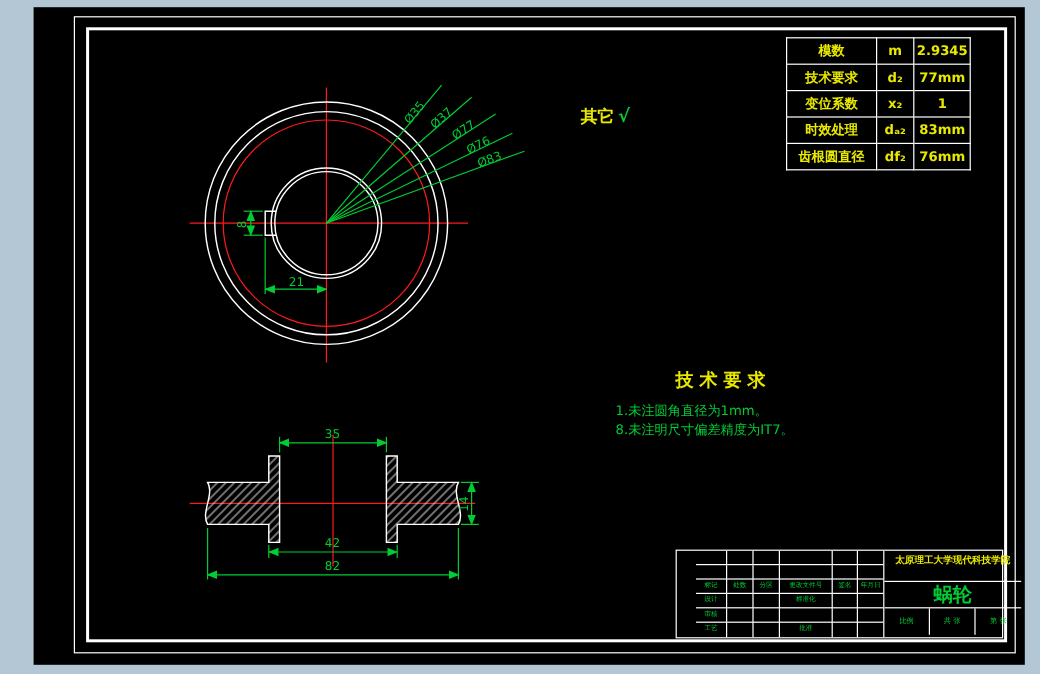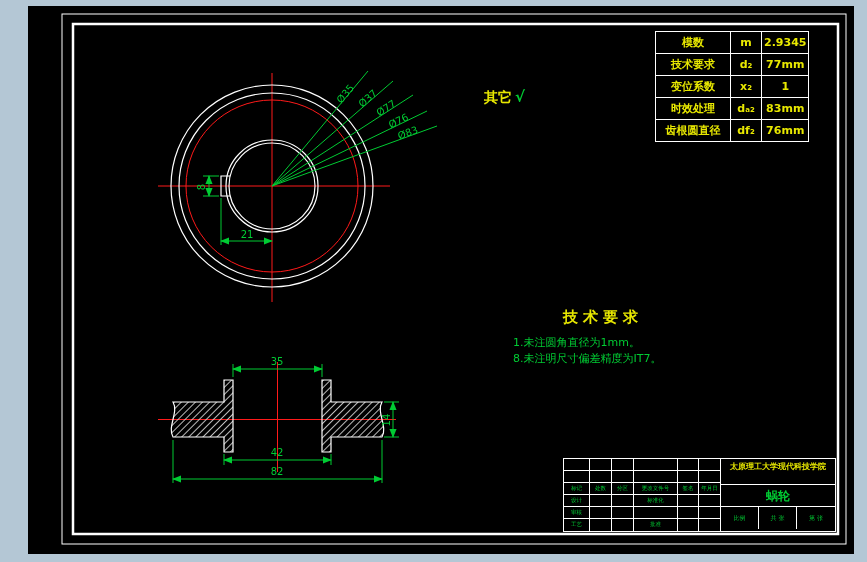--- a/index.html
+++ b/index.html
@@ -22,33 +22,33 @@
 
   
   .other-note{color:#e8e800;font-size:14px;font-weight:bold;}
   .other-note .chk{color:#00cc33;font-size:15px;margin-left:3px;}
 
   
   .tr-title{color:#e8e800;font-size:15px;font-weight:bold;letter-spacing:5px;}
   .tr-items div{color:#00cc33;font-size:11px;line-height:16px;white-space:nowrap;}
 
   
-  .tblock{width:273px;height:74px;border:1px solid #ffffff;box-sizing:border-box;display:flex;background:transparent;}
+  .tblock{width:273px;height:74px;border:1px solid #ffffff;box-sizing:border-box;display:flex;background:transparent;padding-left:16px;}
   .tb-left{width:158px;border-right:1px solid #ffffff;display:grid;
     grid-template-columns:26px 22px 22px 44px 21px 21px;
     grid-auto-rows:12px;}
   .tb-c{border-right:1px solid #ffffff;border-bottom:1px solid #ffffff;
     color:#00cc33;font-size:5.5px;line-height:11px;text-align:center;
     overflow:hidden;white-space:nowrap;}
   .tb-c.lastcol{border-right:none;}
   .tb-c.lastrow{border-bottom:none;}
   .tb-right{width:116px;display:grid;grid-template-rows:26px 22px 22px;}
   .tb-school{border-bottom:1px solid #ffffff;color:#e8e800;font-size:8px;
     line-height:1.45;text-align:center;padding-top:2px;font-weight:bold;}
-  .tb-part{border-bottom:1px solid #ffffff;color:#00cc33;font-size:12px;
+  .tb-part{border-bottom:1px solid #ffffff;color:#00cc33;font-size:16px;
     text-align:center;line-height:22px;font-weight:bold;}
   .tb-bottom{display:grid;grid-template-columns:38px 38px 38px;}
   .tb-bcell{border-right:1px solid #ffffff;color:#00cc33;font-size:6px;
     line-height:21px;text-align:center;overflow:hidden;}
   .tb-bcell:last-child{border-right:none;}
 </style>
 </head>
 <body>
 
 <svg id="sheet-svg" width="867" height="562" viewBox="0 0 867 562">

